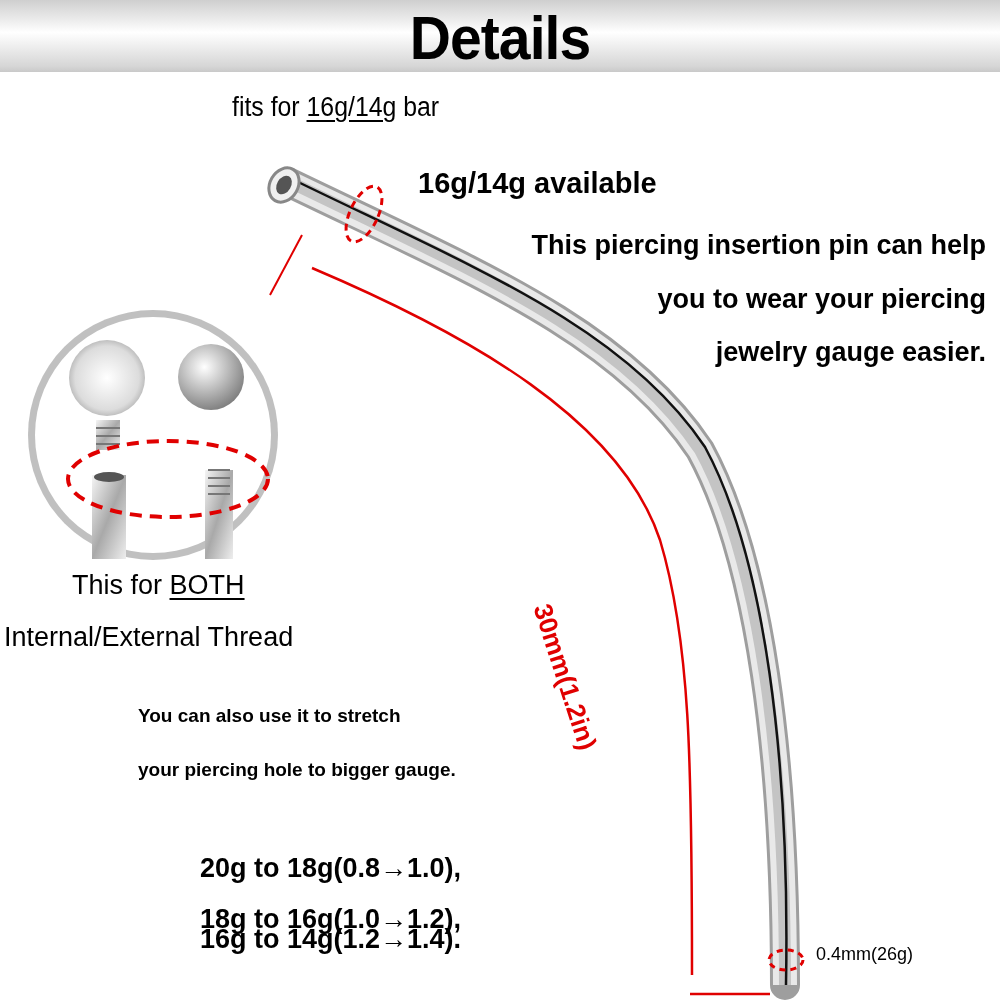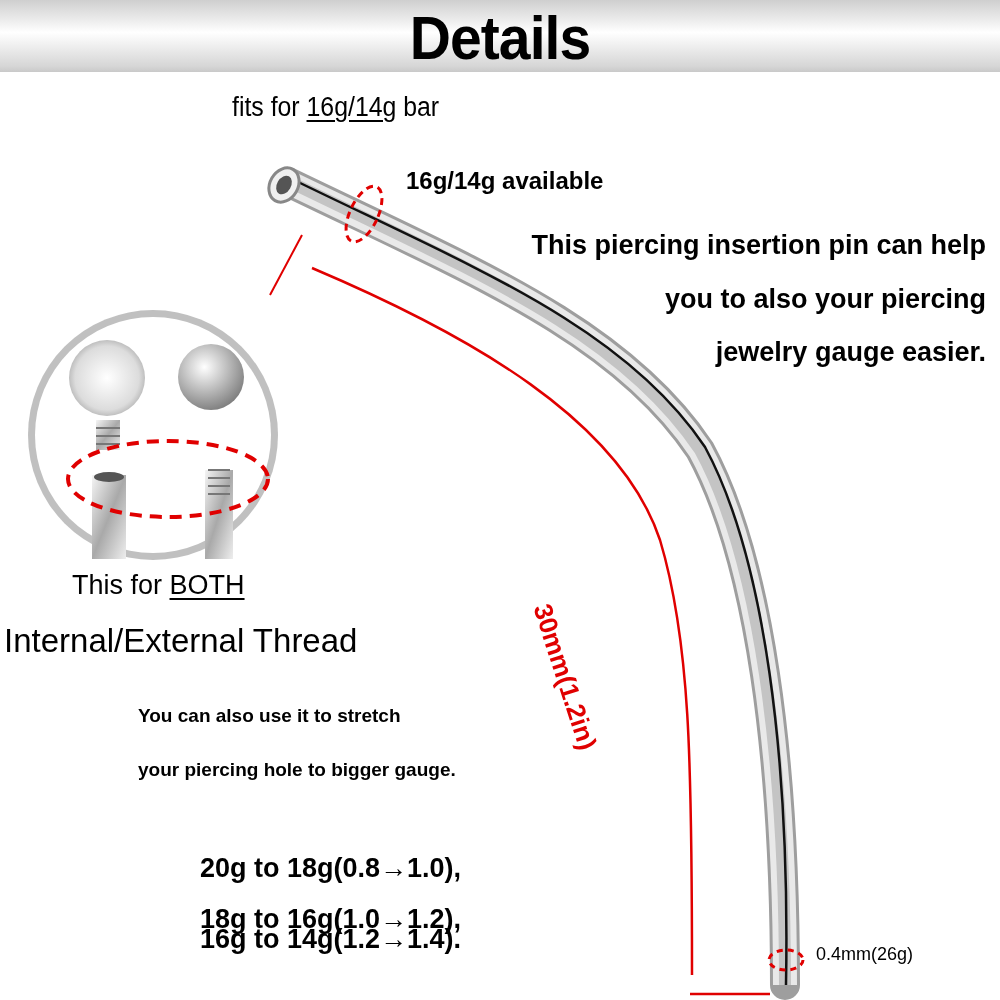--- a/index.html
+++ b/index.html
@@ -3,24 +3,24 @@
 <meta charset="utf-8">
 <style>
   html, body { margin:0; padding:0; }
   body { width:1000px; height:1000px; position:relative; overflow:hidden; background:#ffffff; font-family:"Liberation Sans", sans-serif; color:#000; }
   .header { position:absolute; left:0; top:0; width:1000px; height:72px;
     background:linear-gradient(to bottom,#cfcfcf 0%,#e9e9e9 25%,#ffffff 45%,#f2f2f2 60%,#d6d6d6 92%,#c9c9c9 100%);text-decoration:underline; }
   .title { position:absolute; left:0; top:2px; width:1000px; text-align:center; font-size:62px; font-weight:bold; letter-spacing:-1px; transform:scaleX(0.92); }
   .txt { position:absolute; white-space:nowrap; }
   .fits { left:232px; top:92px; font-size:27px; transform:scaleX(0.92); transform-origin:left; }
   .u { text-decoration:underline; text-underline-offset:4px; }
-  .avail { left:406px; top:167px; font-size:24px; font-weight:bold; }
+  .avail { left:418px; top:167px; font-size:29px; font-weight:bold; }
   .desc { right:14px; font-size:27px; font-weight:bold; text-align:left; }
   .suit { left:72px; top:570px; font-size:27px; }
-  .thread { left:4px; top:622px; font-size:33px; }
+  .thread { left:4px; top:622px; font-size:27px; }
   .stretch { left:138px; font-size:19px; font-weight:bold; }
   .gauge { left:200px; font-size:27px; font-weight:bold;text-align:center; }
   .tip { left:816px; top:944px; font-size:18px; }
   .dim { position:absolute; left:556px; top:600px; color:#e00000; font-size:26px; font-weight:bold; transform:rotate(72deg); transform-origin:left top; white-space:nowrap; }
   svg.layer { position:absolute; left:0; top:0; }
 </style>
 </head>
 <body>
 
 <div class="header">
@@ -82,21 +82,21 @@
         <line x1="96" y1="436" x2="120" y2="436"></line>
         <line x1="96" y1="444" x2="120" y2="444"></line>
       </g>
     <circle cx="211" cy="377" r="33" fill="url(#ball)"></circle>
     <ellipse cx="168" cy="479" rx="100" ry="38" fill="none" stroke="#e00000" stroke-width="4" stroke-dasharray="12 8"></ellipse>
   </g>
 </svg>
 
 <div class="txt avail">16g/14g available</div>
 <div class="txt desc" style="top:230px">This piercing insertion pin can help</div>
-<div class="txt desc" style="top:284px">you to also your piercing</div>
+<div class="txt desc" style="top:284px">you to wear your piercing</div>
 <div class="txt desc" style="top:337px">jewelry gauge easier.</div>
 
 <div class="dim">30mm(1.2in)</div>
 
 <div class="txt suit"><span>This for </span><span class="u">BOTH</span></div>
 <div class="txt thread">Internal/External Thread</div>
 
 <div class="txt stretch" style="top:705px">You can also use it to stretch</div>
 <div class="txt stretch" style="top:759px">your piercing hole to bigger gauge.</div>
 

